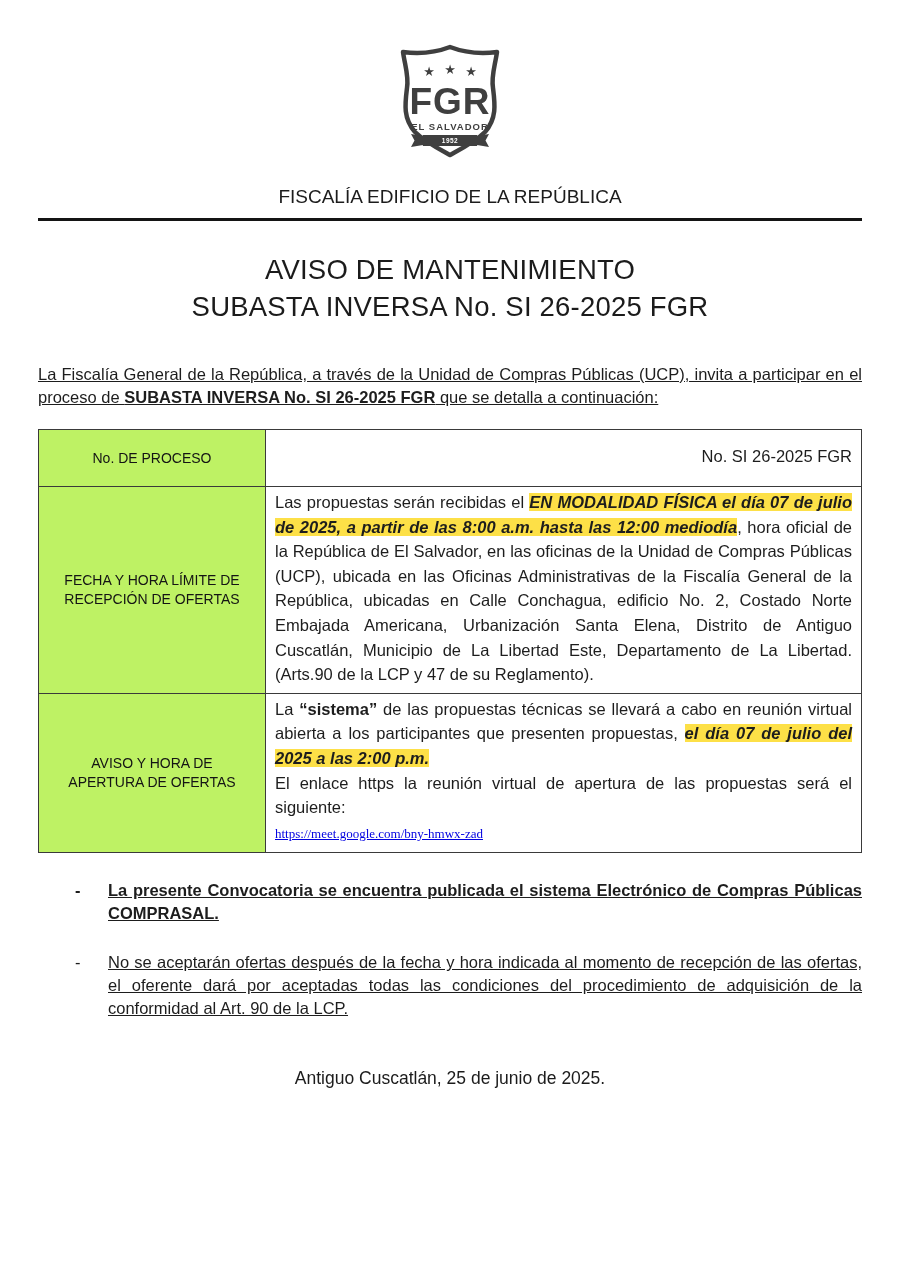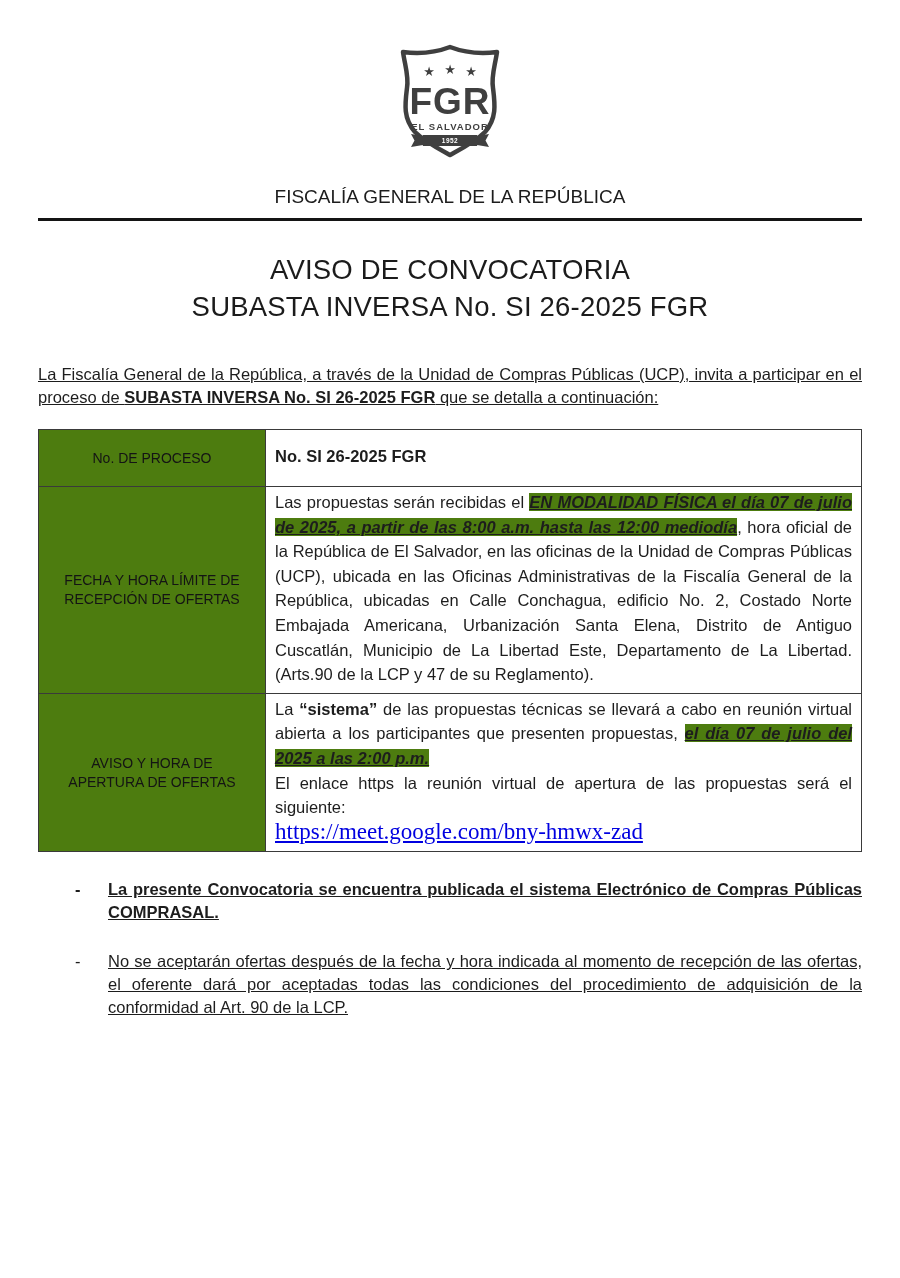--- a/index.html
+++ b/index.html
@@ -19,33 +19,33 @@
   .rule { border:none; border-top:3px solid #141414; margin:8px 0 0 0; }
 
   .doc-title { text-align:center; margin-top:30px; font-size:27.5px; line-height:37px; font-weight:400; letter-spacing:0.2px; color:#1b1b1b; }
 
   .intro { margin-top:38px; font-size:16.5px; line-height:23px; text-align:justify;text-decoration:underline; }
   .b { font-weight:700; }
 
   table.proc { margin-top:20px; border-collapse:collapse; width:100%; table-layout:fixed; }
   table.proc td { border:1.6px solid #3a3a3a; }
   td.lbl {
-    background:#4d7c0f; width:208px; text-align:center; vertical-align:middle;
+    background:#bef264; width:208px; text-align:center; vertical-align:middle;
     font-size:14px; line-height:19px; padding:6px 14px; color:#141414;
   }
   td.val { font-size:16.5px; line-height:24.6px; padding:3px 9px 6px 9px; vertical-align:top; }
-  td.center { text-align:left; vertical-align:middle;font-weight:bold; }
+  td.center { text-align:right; vertical-align:middle; }
   .just { text-align:justify; }
   .row-short { height:57px; }
 
-  .hl { background:#4d7c0f; font-weight:700; font-style:italic; text-decoration:underline; }
+  .hl { background:#fde047; font-weight:700; font-style:italic; }
 
   .meet-link {
     font-family:"Liberation Serif","DejaVu Serif",serif;
-    font-size:23px; color:#0000e0; text-decoration:underline; cursor:pointer;
+    font-size:13px; color:#0000e0; text-decoration:underline; cursor:pointer;
   }
 
   .notes { margin-top:26px; }
   .note { display:flex; margin-bottom:26px; font-size:16.5px; line-height:23px; }
   .note .dash { flex:none; width:33px; margin-left:37px; }
   .note .txt { flex:1; text-align:justify;text-decoration:underline; }
   .note1 { font-weight:700; }
 
   .footer { text-align:center; margin-top:48px; font-size:17.5px; color:#1b1b1b; }
 </style>
@@ -71,27 +71,27 @@
       <text x="65" y="76" text-anchor="middle" font-size="37" font-weight="800" letter-spacing="1" fill="#3f3f3f" font-family="Liberation Sans, sans-serif">FGR</text>
       <text x="65" y="92" text-anchor="middle" font-size="9.5" font-weight="700" letter-spacing="1" fill="#3f3f3f" font-family="Liberation Sans, sans-serif">EL SALVADOR</text>
       <path d="M38 97 L92 97 Q94 102.5 92 108 L38 108 Q36 102.5 38 97 Z" fill="#3f3f3f"></path>
       <path d="M38 98 L26 96 L29.5 102.5 L26 109 L38 107 Z" fill="#3f3f3f"></path>
       <path d="M92 98 L104 96 L100.5 102.5 L104 109 L92 107 Z" fill="#3f3f3f"></path>
       <text x="65" y="105" text-anchor="middle" font-size="6.5" font-weight="700" letter-spacing="0.5" fill="#ffffff" font-family="Liberation Sans, sans-serif">1952</text>
     </svg>
   </div>
 
   <div class="org">
-    <div>FISCALÍA GENERAL DE LA REPÚBLICA</div>
+    <div>FISCALÍA EDIFICIO DE LA REPÚBLICA</div>
   </div>
 
   <hr class="rule">
 
   <div class="doc-title">
-    <div>AVISO DE CONVOCATORIA</div>
+    <div>AVISO DE MANTENIMIENTO</div>
     <div>SUBASTA INVERSA No. SI 26-2025 FGR</div>
   </div>
 
   <p class="intro"><span>La Fiscalía General de la República, a través de la Unidad de Compras Públicas (UCP), invita a participar en el proceso de </span><span class="b">SUBASTA INVERSA No. SI 26-2025 FGR</span><span> que se detalla a continuación:</span></p>
 
   <table class="proc">
     <colgroup>
         <col style="width:227px">
         <col>
       </colgroup>
@@ -119,14 +119,15 @@
     <div class="note note1">
       <span class="dash">-</span>
       <span class="txt">La presente Convocatoria se encuentra publicada el sistema Electrónico de Compras Públicas COMPRASAL.</span>
     </div>
     <div class="note">
       <span class="dash">-</span>
       <span class="txt">No se aceptarán ofertas después de la fecha y hora indicada al momento de recepción de las ofertas, el oferente dará por aceptadas todas las condiciones del procedimiento de adquisición de la conformidad al Art. 90 de la LCP.</span>
     </div>
   </div>
 
+  <div class="footer">Antiguo Cuscatlán, 25 de junio de 2025.</div>
 
 </div>
 
 </body></html>

